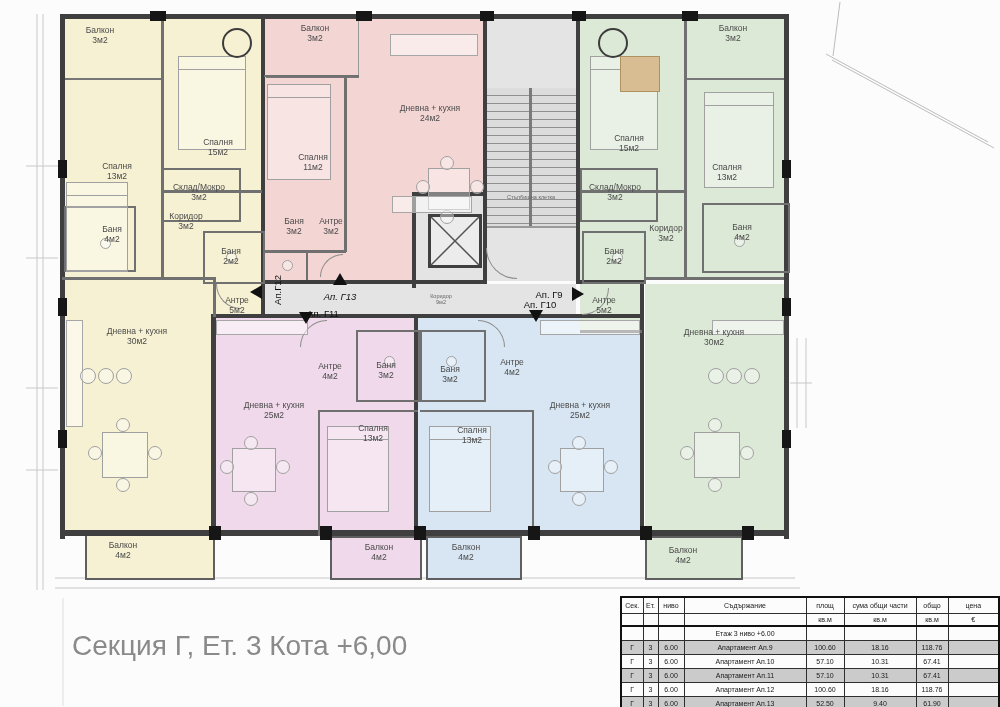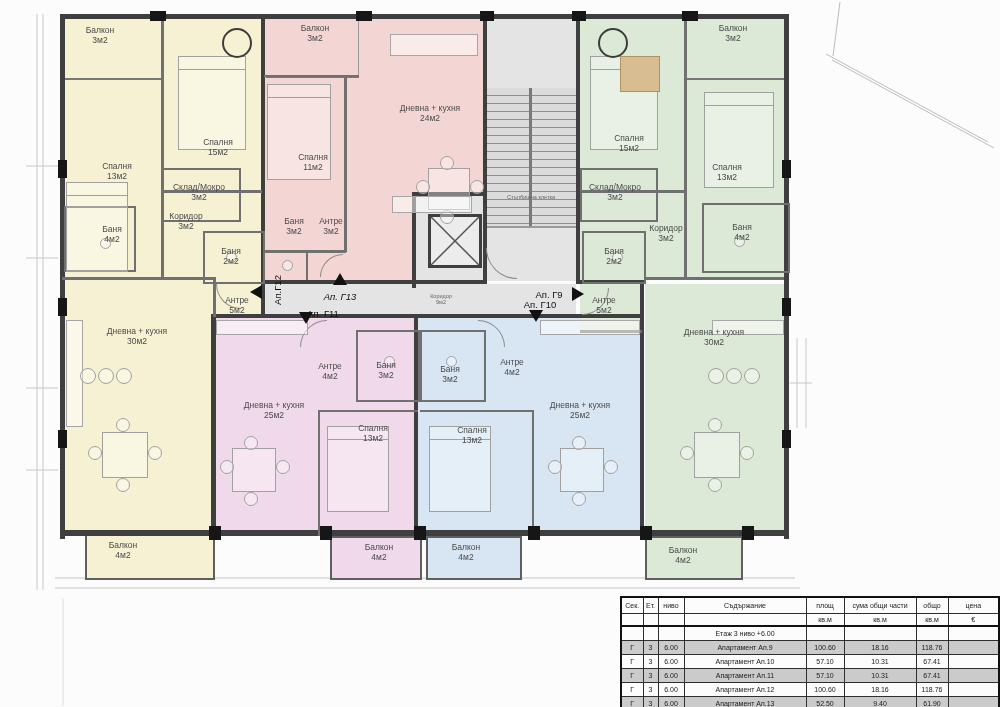--- a/index.html
+++ b/index.html
@@ -307,20 +307,21 @@
   <div class="arr" style="left:250px;top:285px;border-top:7px solid transparent;border-bottom:7px solid transparent;border-right:12px solid #111;"></div>
   <div class="tag" style="left:340px;top:296px;font-style:italic;">Ап. Г13</div>
   <div class="arr" style="left:333px;top:273px;border-left:7px solid transparent;border-right:7px solid transparent;border-bottom:12px solid #111;"></div>
   <div class="tag" style="left:300px;top:313px;margin-left:23px;">Ап. Г11</div>
   <div class="arr" style="left:299px;top:312px;border-left:7px solid transparent;border-right:7px solid transparent;border-top:12px solid #111;"></div>
   <div class="tag" style="left:549px;top:294px;">Ап. Г9</div>
   <div class="arr" style="left:572px;top:287px;border-top:7px solid transparent;border-bottom:7px solid transparent;border-left:12px solid #111;"></div>
   <div class="tag" style="left:540px;top:304px;">Ап. Г10</div>
   <div class="arr" style="left:529px;top:310px;border-left:7px solid transparent;border-right:7px solid transparent;border-top:12px solid #111;"></div>
 
+  <div class="title">Секция Г, Ет. 3 Кота +6,00</div>
 
   <table class="atable">
     <colgroup>
       <col style="width:22px">
         <col style="width:15px">
         <col style="width:26px">
         <col style="width:122px">
       <col style="width:38px">
         <col style="width:72px">
         <col style="width:32px">

